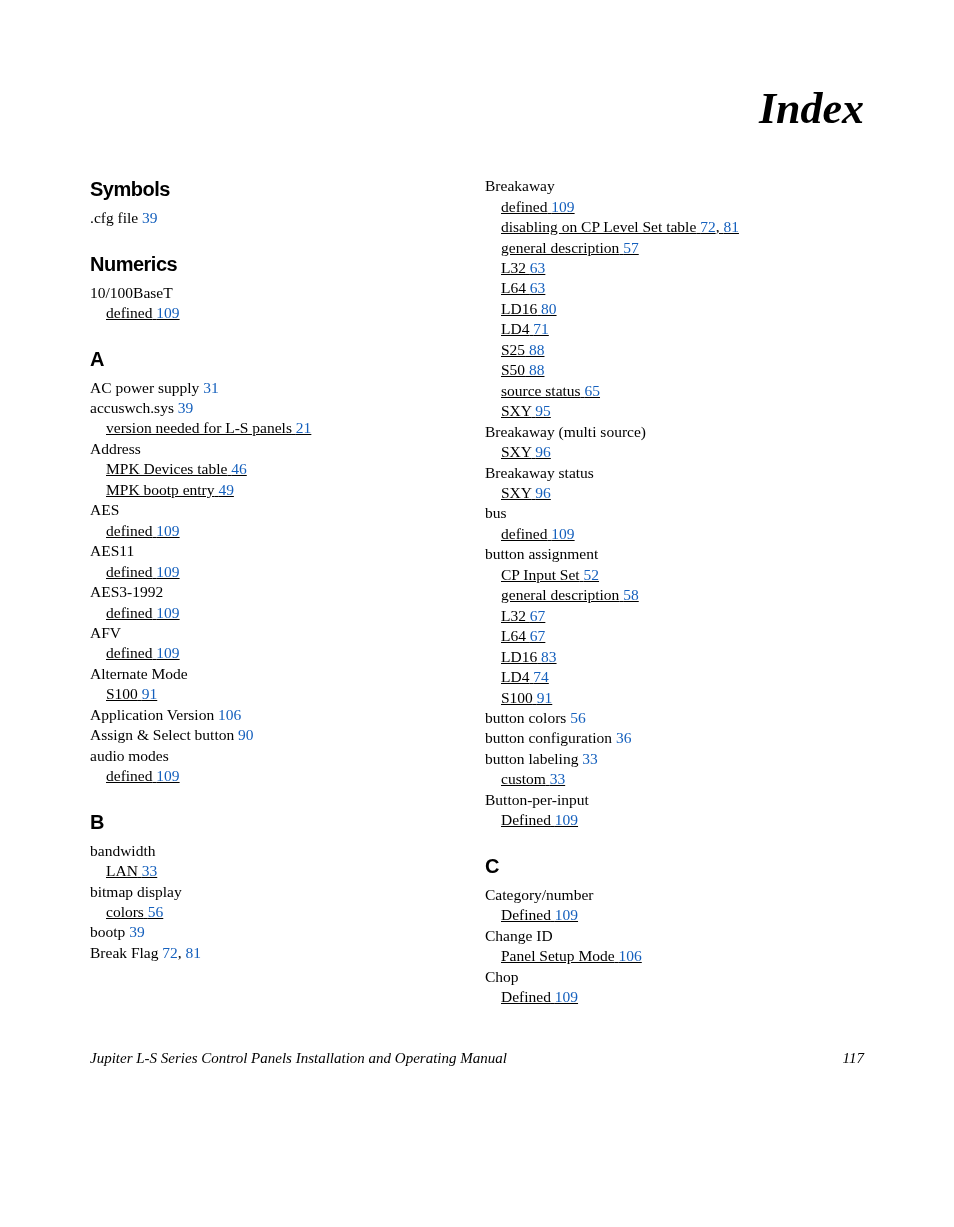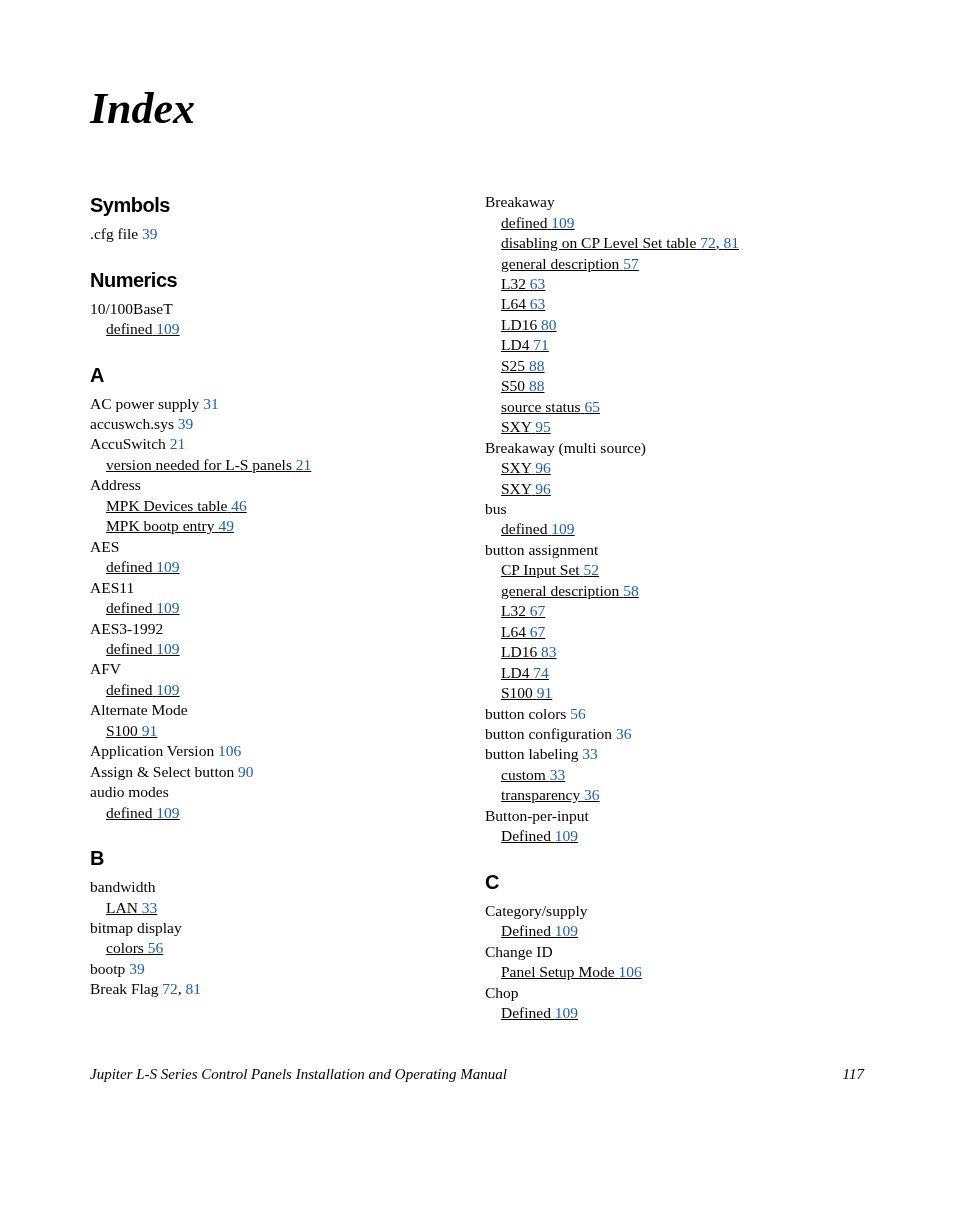--- a/index.html
+++ b/index.html
@@ -12,22 +12,23 @@
       background: #fff;
       color: #000;
       padding: 80px 90px 40px 90px;
       width: 954px;
       line-height: 1.3;
     }
     h1.page-title {
       font-style: italic;
       font-weight: bold;
       font-size: 44px;
-      margin-bottom: 55px;
+      margin-bottom: 39px;
       font-family: Palatino, "Palatino Linotype", Georgia, serif;
+      text-align: right;
     }
     .columns {
       display: flex;
       gap: 16px;
     }
     .column {
       flex: 1;
     }
     h2.section-heading {
       font-family: Arial, Helvetica, sans-serif;
@@ -75,21 +76,20 @@
 <div class="columns" id="columns-container">
     <div class="column">
       <h2 class="section-heading">Symbols</h2>
       <div class="entry level-0"><span>.cfg file</span>  <span class="page-ref">39</span></div>
       <h2 class="section-heading">Numerics</h2>
       <div class="entry level-0"><span>10/100BaseT</span></div>
       <div class="entry level-1"><span>defined</span>  <span class="page-ref">109</span></div>
       <h2 class="section-heading">A</h2>
       <div class="entry level-0"><span>AC power supply</span>  <span class="page-ref">31</span></div>
       <div class="entry level-0"><span>accuswch.sys</span>  <span class="page-ref">39</span></div>
-      <div class="entry level-0"><span>AccuSwitch</span>  <span class="page-ref">21</span></div>
       <div class="entry level-1"><span>version needed for L-S panels</span>  <span class="page-ref">21</span></div>
       <div class="entry level-0"><span>Address</span></div>
       <div class="entry level-1"><span>MPK Devices table</span>  <span class="page-ref">46</span></div>
       <div class="entry level-1"><span>MPK bootp entry</span>  <span class="page-ref">49</span></div>
       <div class="entry level-0"><span>AES</span></div>
       <div class="entry level-1"><span>defined</span>  <span class="page-ref">109</span></div>
       <div class="entry level-0"><span>AES11</span></div>
       <div class="entry level-1"><span>defined</span>  <span class="page-ref">109</span></div>
       <div class="entry level-0"><span>AES3-1992</span></div>
       <div class="entry level-1"><span>defined</span>  <span class="page-ref">109</span></div>
@@ -117,40 +117,40 @@
       <div class="entry level-1"><span>L32</span>  <span class="page-ref">63</span></div>
       <div class="entry level-1"><span>L64</span>  <span class="page-ref">63</span></div>
       <div class="entry level-1"><span>LD16</span>  <span class="page-ref">80</span></div>
       <div class="entry level-1"><span>LD4</span>  <span class="page-ref">71</span></div>
       <div class="entry level-1"><span>S25</span>  <span class="page-ref">88</span></div>
       <div class="entry level-1"><span>S50</span>  <span class="page-ref">88</span></div>
       <div class="entry level-1"><span>source status</span>  <span class="page-ref">65</span></div>
       <div class="entry level-1"><span>SXY</span>  <span class="page-ref">95</span></div>
       <div class="entry level-0"><span>Breakaway (multi source)</span></div>
       <div class="entry level-1"><span>SXY</span>  <span class="page-ref">96</span></div>
+      <div class="entry level-0"><span>Breakaway status</span></div>
       <div class="entry level-1"><span>SXY</span>  <span class="page-ref">96</span></div>
       <div class="entry level-0"><span>bus</span></div>
       <div class="entry level-1"><span>defined</span>  <span class="page-ref">109</span></div>
       <div class="entry level-0"><span>button assignment</span></div>
       <div class="entry level-1"><span>CP Input Set</span>  <span class="page-ref">52</span></div>
       <div class="entry level-1"><span>general description</span>  <span class="page-ref">58</span></div>
       <div class="entry level-1"><span>L32</span>  <span class="page-ref">67</span></div>
       <div class="entry level-1"><span>L64</span>  <span class="page-ref">67</span></div>
       <div class="entry level-1"><span>LD16</span>  <span class="page-ref">83</span></div>
       <div class="entry level-1"><span>LD4</span>  <span class="page-ref">74</span></div>
       <div class="entry level-1"><span>S100</span>  <span class="page-ref">91</span></div>
       <div class="entry level-0"><span>button colors</span>  <span class="page-ref">56</span></div>
       <div class="entry level-0"><span>button configuration</span>  <span class="page-ref">36</span></div>
       <div class="entry level-0"><span>button labeling</span>  <span class="page-ref">33</span></div>
       <div class="entry level-1"><span>custom</span>  <span class="page-ref">33</span></div>
-      <div class="entry level-1"><span>transparency</span>  <span class="page-ref">36</span></div>
       <div class="entry level-0"><span>Button-per-input</span></div>
       <div class="entry level-1"><span>Defined</span>  <span class="page-ref">109</span></div>
       <h2 class="section-heading">C</h2>
-      <div class="entry level-0"><span>Category/supply</span></div>
+      <div class="entry level-0"><span>Category/number</span></div>
       <div class="entry level-1"><span>Defined</span>  <span class="page-ref">109</span></div>
       <div class="entry level-0"><span>Change ID</span></div>
       <div class="entry level-1"><span>Panel Setup Mode</span>  <span class="page-ref">106</span></div>
       <div class="entry level-0"><span>Chop</span></div>
       <div class="entry level-1"><span>Defined</span>  <span class="page-ref">109</span></div>
     </div>
   </div>
 
 <div class="footer">
   <span>Jupiter L-S Series Control Panels Installation and Operating Manual</span>

